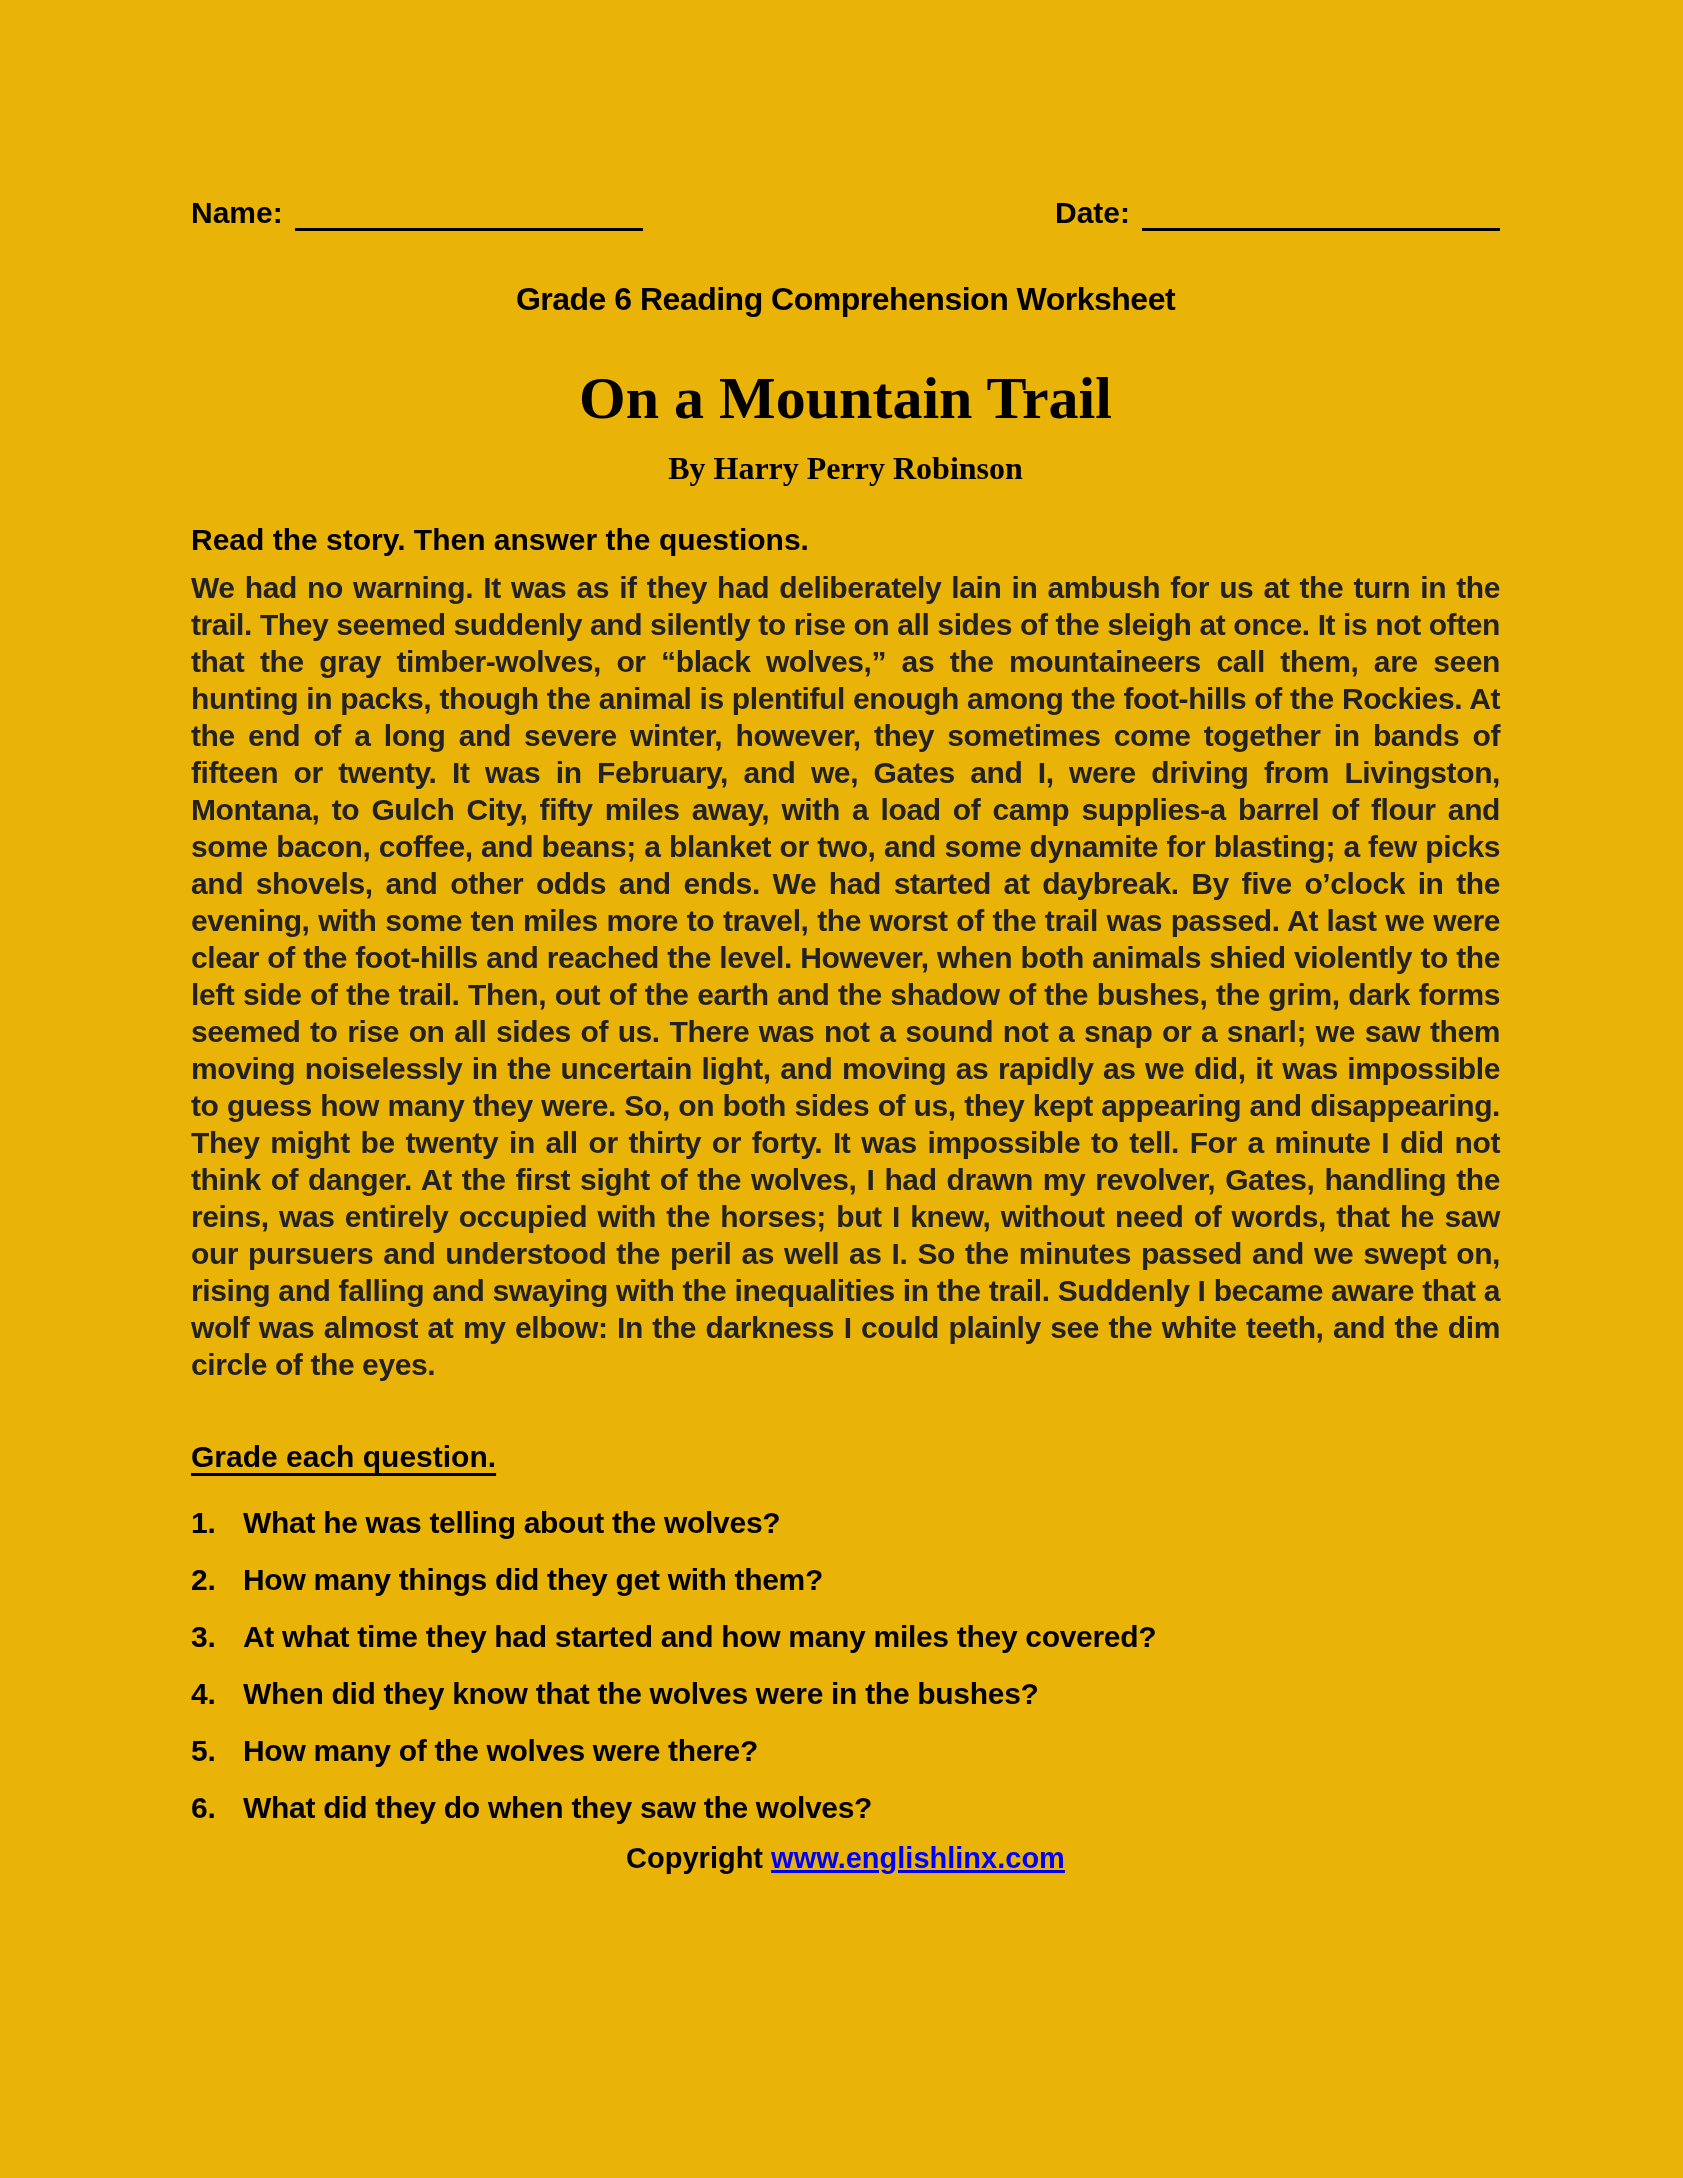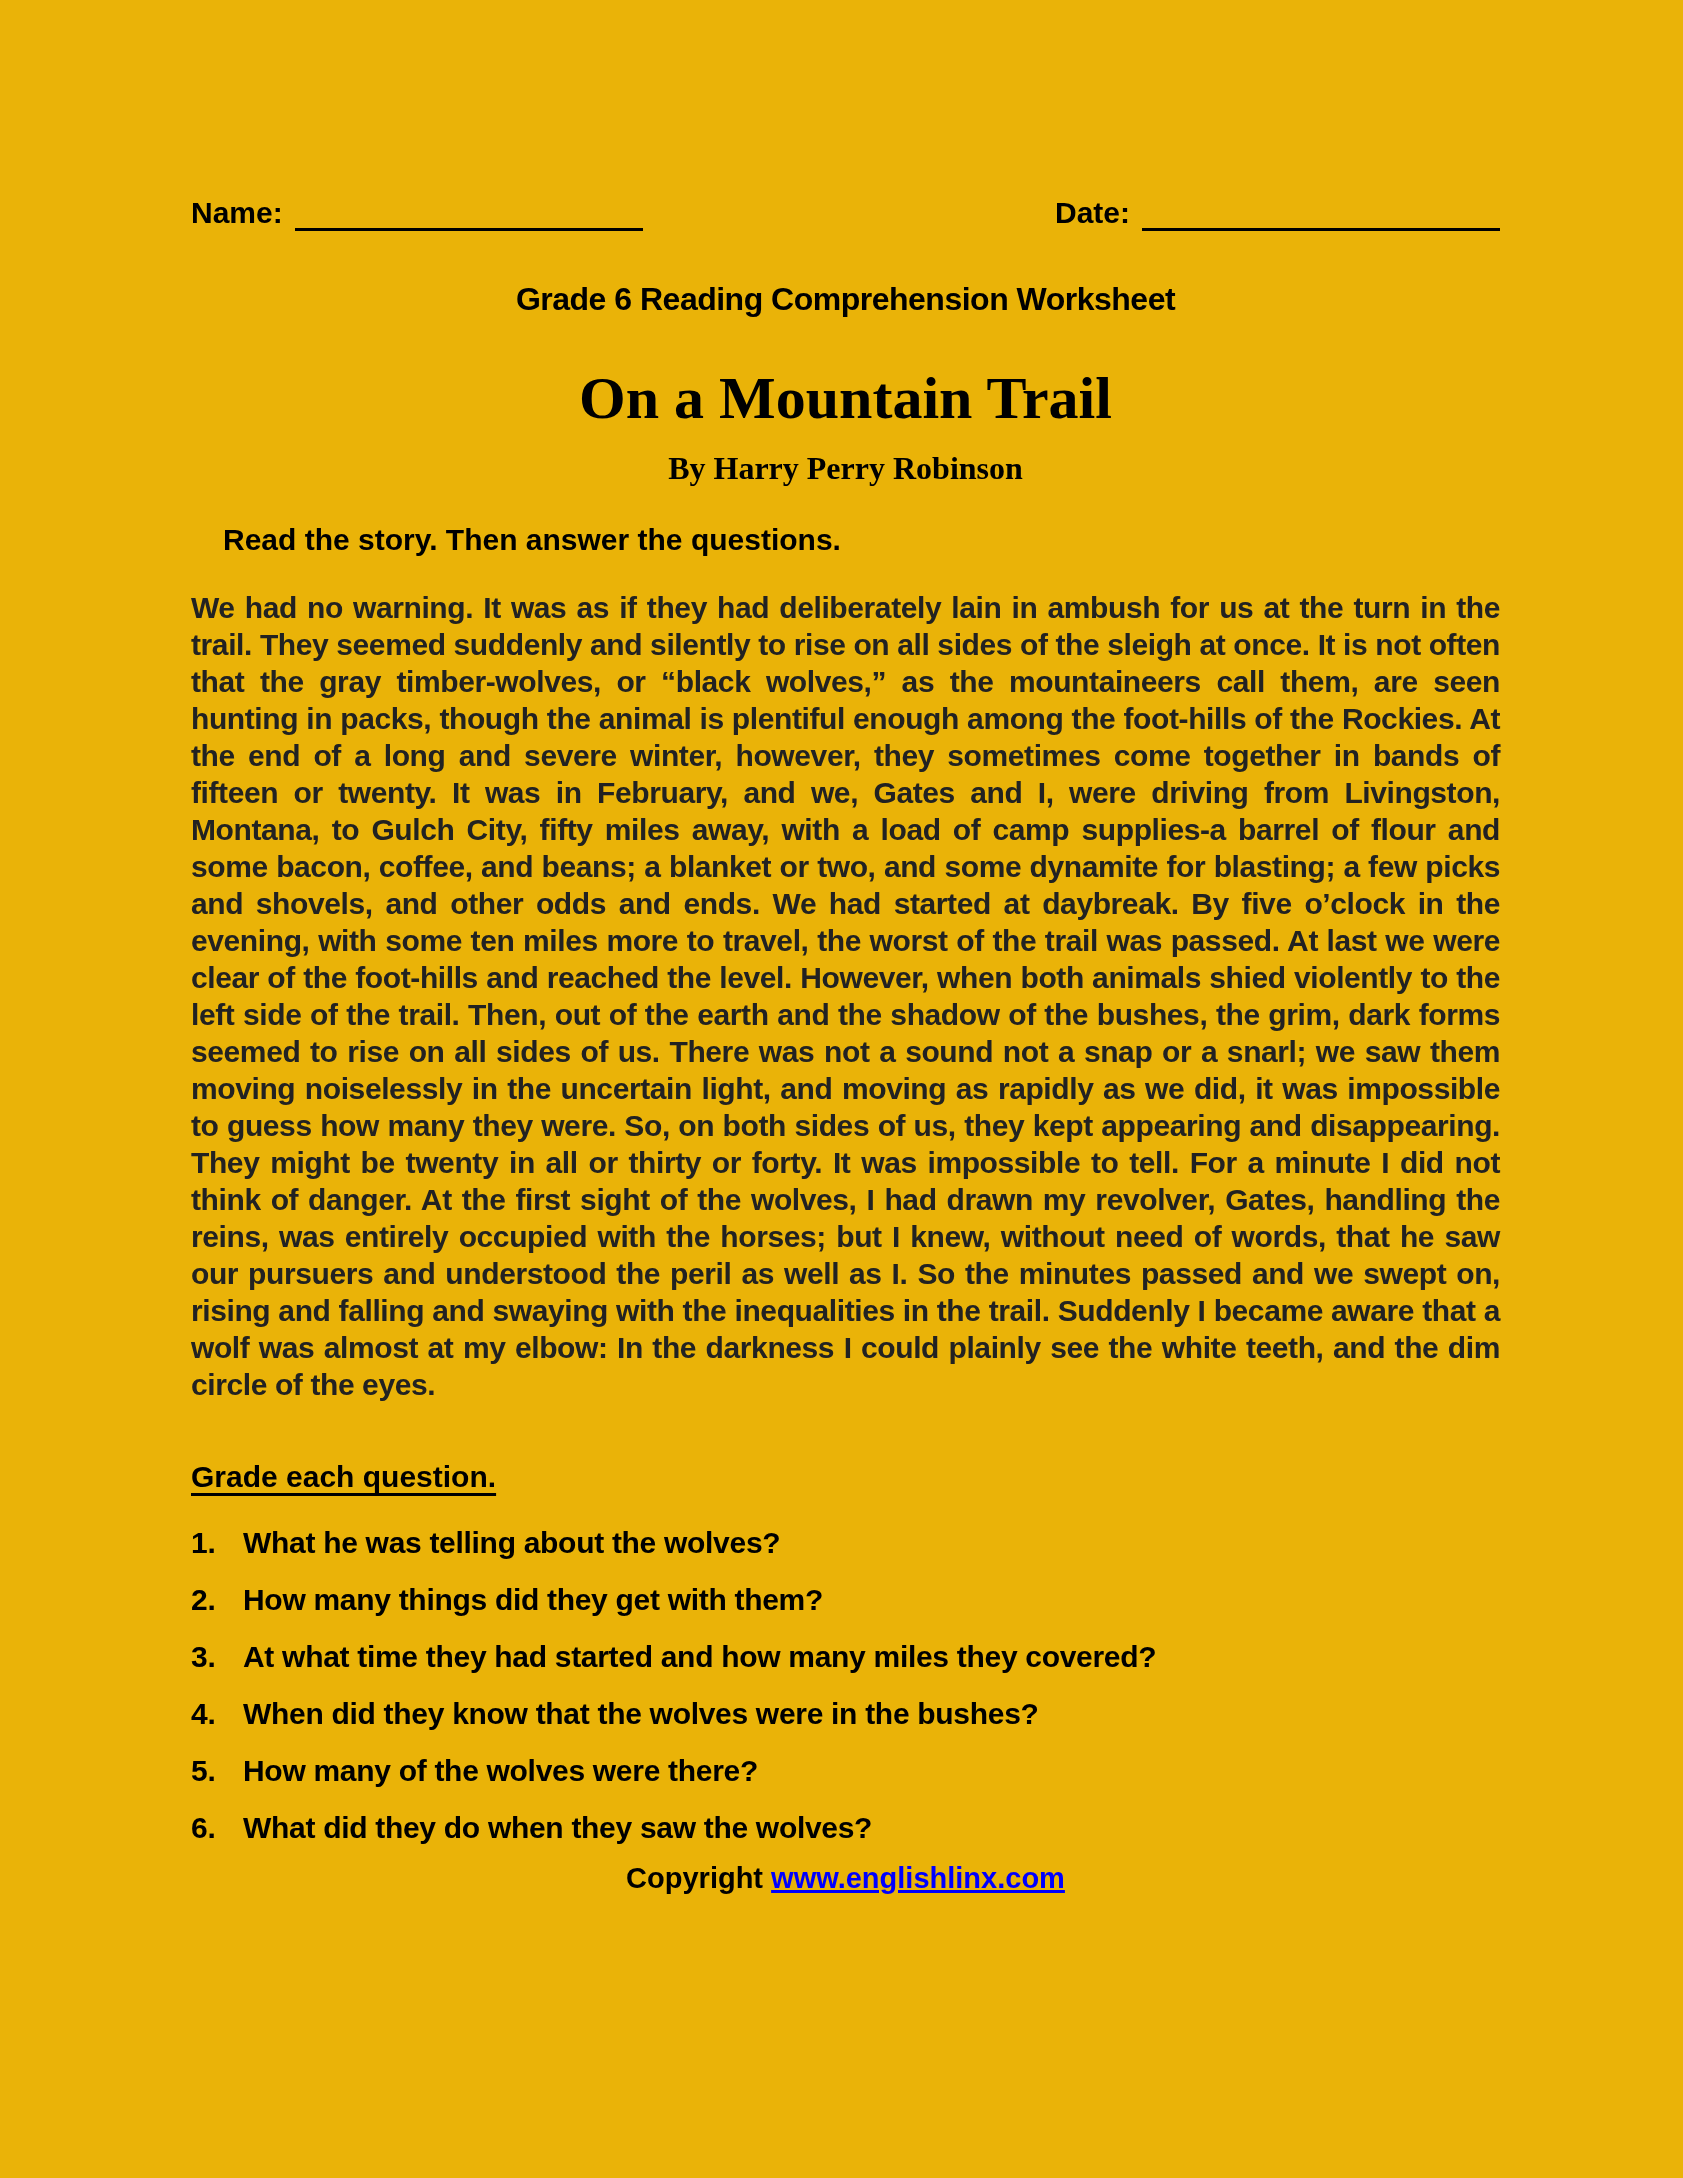--- a/index.html
+++ b/index.html
@@ -62,25 +62,24 @@
     text-align: center;
     font-family: "Liberation Serif", serif;
     font-size: 32px;
     font-weight: bold;
   }
 
   .instructions {
     margin-top: 36px;
     font-size: 30px;
     font-weight: bold;
-    margin-left: 32px;
   }
 
   .story-body {
-    margin-top: 32px;
+    margin-top: 12px;
     font-size: 30px;
     font-weight: bold;
     line-height: 37px;
     text-align: justify;
     color: #222222;
     letter-spacing: -0.4px;
   }
 
   .answer-heading {
     margin-top: 57px;

